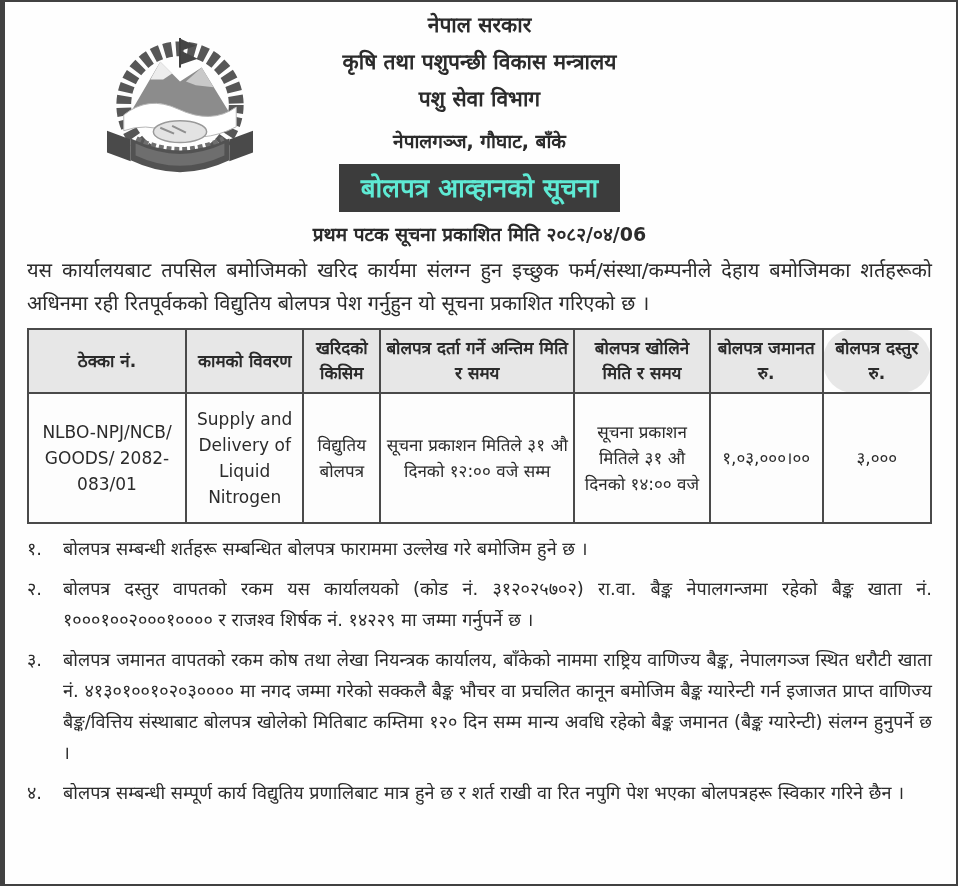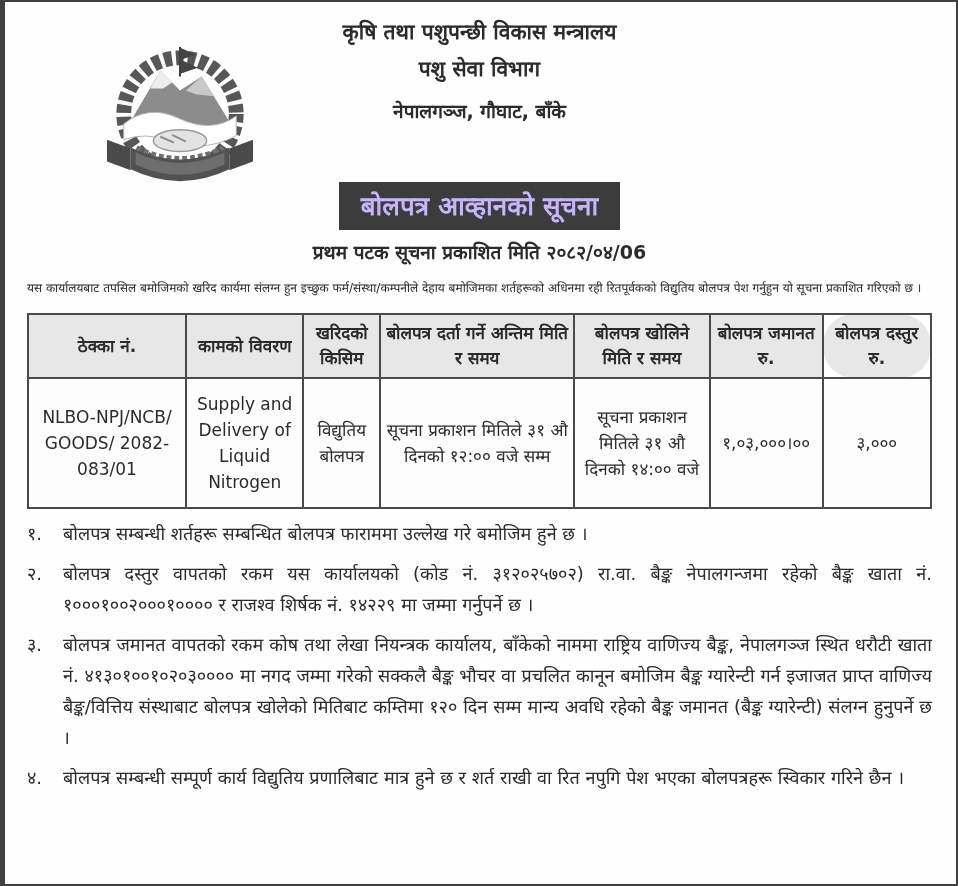--- a/index.html
+++ b/index.html
@@ -15,27 +15,27 @@
   
   .header{position:relative;text-align:center;}
   .emblem{position:absolute;left:64px;top:28px;width:178px;height:148px;}
   .h-line1{font-size:21px;font-weight:bold;padding-top:2px;}
   .h-line2{font-size:21px;font-weight:bold;margin-top:9px;}
   .h-line3{font-size:21px;font-weight:bold;margin-top:9px;}
   .h-office{font-size:31px;font-weight:bold;margin-top:6px;letter-spacing:.5px;}
   .h-addr{font-size:19px;font-weight:bold;margin-top:16px;}
   .banner-wrap{text-align:center;margin-top:10px;}
   .banner{
-    display:inline-block;background:#3c3c3c;color:#c4b5fd;
-    font-size:26px;font-weight:bold;padding:5px 22px 7px 22px;margin-top:48px;
+    display:inline-block;background:#3c3c3c;color:#5eead4;
+    font-size:26px;font-weight:bold;padding:5px 22px 7px 22px;
   }
   .pubdate{text-align:center;font-size:19px;font-weight:bold;margin-top:9px;}
 
   .intro{
-    font-size:12px;line-height:33px;text-align:justify;margin-top:7px;
+    font-size:20px;line-height:33px;text-align:justify;margin-top:7px;
   }
 
   
   table.tender{
     width:100%;border-collapse:collapse;margin-top:8px;
     font-size:17px;
   }
   table.tender th,table.tender td{
     border:2px solid #4a4a4a;text-align:center;vertical-align:middle;
     padding:4px 5px;
@@ -70,20 +70,21 @@
       <path d="M96 46 L112 32 L124 52 L106 50 Z" fill="#c9c9c9"></path>
       <path d="M33 80 Q58 60 88 74 Q122 90 147 72 L147 92 Q112 110 80 97 Q54 88 33 96 Z" fill="#ffffff" stroke="#b5b5b5" stroke-width="1"></path>
       <ellipse cx="90" cy="97" rx="27" ry="11" fill="#e3e3e3" stroke="#9a9a9a" stroke-width="1.5"></ellipse>
       <path d="M70 93 l14 6 m-2 -8 l14 7" stroke="#8f8f8f" stroke-width="2" fill="none"></path>
       <path d="M46 104 Q90 126 134 104" stroke="#6f6f6f" stroke-width="5" fill="none" stroke-dasharray="5 3"></path>
       <path d="M16 96 L40 105 L40 127 L16 118 Z" fill="#4a4a4a"></path>
       <path d="M164 96 L140 105 L140 127 L164 118 Z" fill="#4a4a4a"></path>
       <path d="M40 104 Q90 128 140 104 L140 126 Q90 150 40 126 Z" fill="#525252"></path>
       <path d="M45 109 Q90 130 135 109 L135 121 Q90 142 45 121 Z" fill="#6e6e6e"></path>
     </svg>
+    <div class="h-line1">नेपाल सरकार</div>
     <div class="h-line2">कृषि तथा पशुपन्छी विकास मन्त्रालय</div>
     <div class="h-line3">पशु सेवा विभाग</div>
     <div class="h-addr">नेपालगञ्ज, गौघाट, बाँके</div>
   </div>
 
   <div class="banner-wrap">
     <span class="banner">बोलपत्र आव्हानको सूचना</span>
   </div>
   <div class="pubdate">प्रथम पटक सूचना प्रकाशित मिति २०८२/०४/06</div>
 

